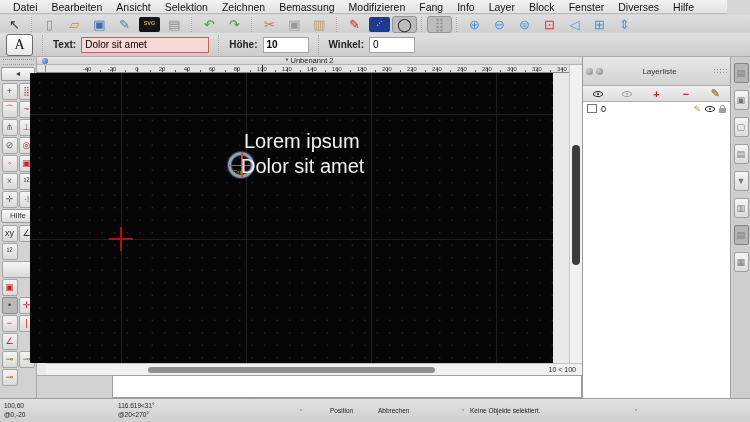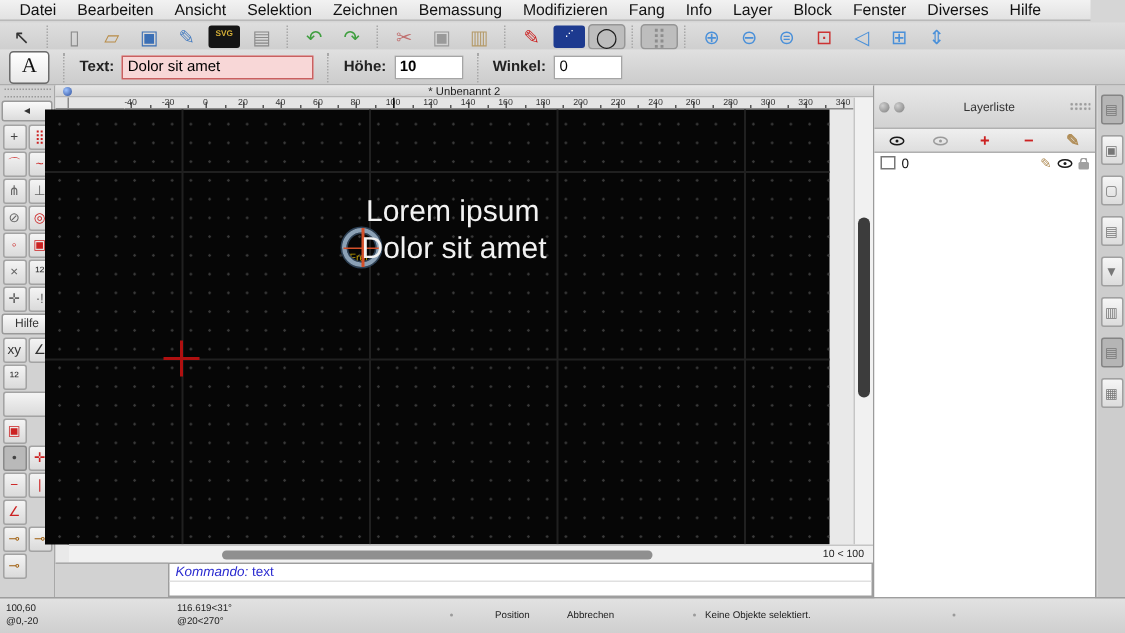--- a/index.html
+++ b/index.html
@@ -365,24 +365,20 @@
   <div id="vscroll" class="abs">
     <div id="vscroll-thumb"></div>
   </div>
   <div id="hscroll-strip" class="abs">
     <div id="hscroll-thumb"></div>
     <div id="grid-info">10 &lt; 100</div>
   </div>
 
   <div id="cmd-filler" class="abs"></div>
   <div id="command" class="abs">
-    <div id="cmd-history">
-      <span class="lbl">Kommando:</span>
-      <span>text</span>
-    </div>
   </div>
 
   <div id="layer-panel" class="abs">
     <div id="lp-header">
       <div class="wbtn"></div>
       <div class="wbtn"></div>
       <div id="lp-title">Layerliste</div>
       <div id="lp-grip"></div>
     </div>
     <div id="lp-toolbar">

